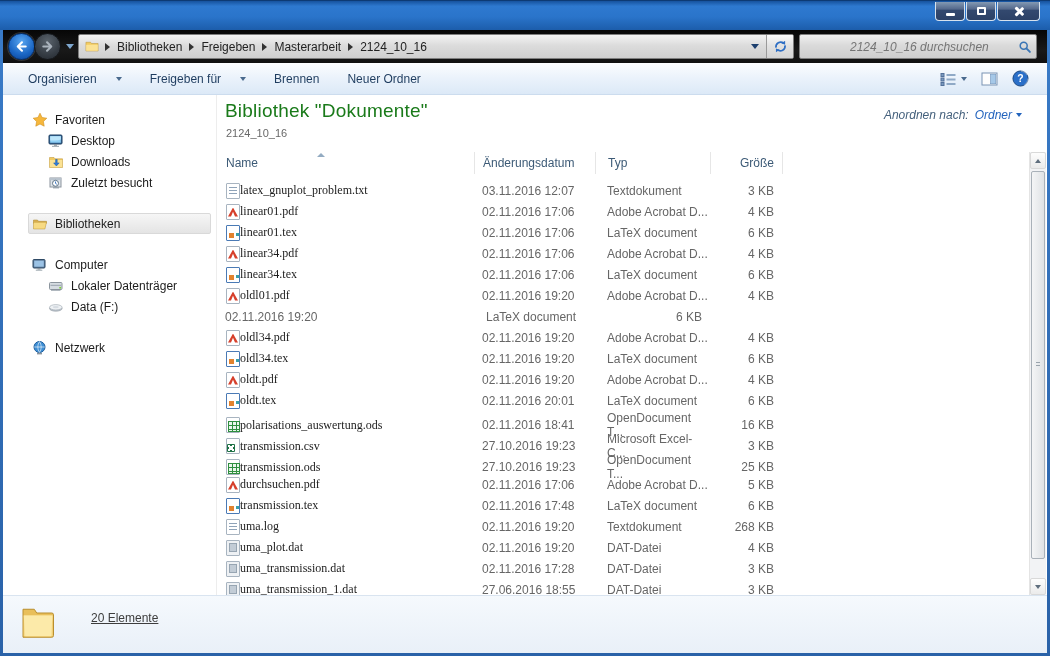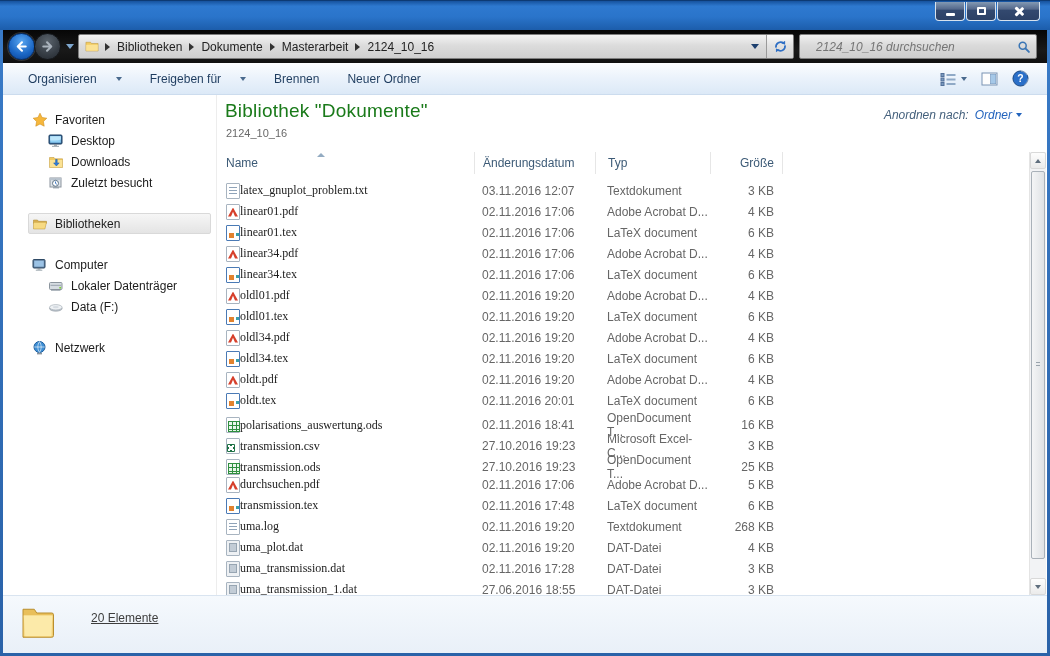--- a/index.html
+++ b/index.html
@@ -46,21 +46,21 @@
   .crumb-sep { width:0; height:0; margin:0 3px;
     border-top:4px solid transparent; border-bottom:4px solid transparent; border-left:5px solid #333; }
   .addr-drop { width:22px; display:flex; align-items:center; justify-content:center; }
   .addr-drop .tri { width:0;height:0;border-left:4px solid transparent;border-right:4px solid transparent;border-top:5px solid #1c3f6e; }
   .refresh-btn { width:27px; border-left:1px solid #9a9a9a; display:flex; align-items:center; justify-content:center;
     background:linear-gradient(180deg,#fbfbfb,#e2e2e2 45%,#d4d4d4); }
   .search-box { position:absolute; right:10px; top:4px; width:238px; height:25px;
     border:1px solid #7e7e7e; border-radius:2px; display:flex; align-items:center;
     background:linear-gradient(180deg,#f0f0f0,#dadada 45%,#cecece); }
   .search-box input { flex:1; border:none; outline:none; background:transparent;
-    font:italic 12px "Liberation Sans",sans-serif; color:#6e6e6e; padding:0 16px; }
+    font:italic 12px "Liberation Sans",sans-serif; color:#6e6e6e; padding:0 6px;margin-left:44px; }
   .search-box .mag { width:24px; display:flex; justify-content:center; }
 
   
   .toolbar { position:absolute; top:63px; left:3px; right:3px; height:32px;
     background:linear-gradient(180deg,#fbfdfe,#eaf2fb 50%,#dce9f7);
     border-bottom:1px solid #ccdcee; display:flex; align-items:center; }
   .tb-left { display:flex; align-items:center; padding-left:14px; gap:6px; }
   .tb-item { display:flex; align-items:center; gap:19px; padding:5px 11px; color:#1e3c5f; border-radius:3px; cursor:default; }
   .caret-dn { width:0; height:0; border-left:3.5px solid transparent; border-right:3.5px solid transparent; border-top:4px solid #4a6a8d; }
   .tb-right { margin-left:auto; display:flex; align-items:center; gap:14px; padding-right:18px; }
@@ -182,21 +182,21 @@
       <div class="crumbs" id="crumbs">
           <span style="display: flex; align-items: center; margin-right: 2px;">
             <svg width="16" height="15" viewBox="0 0 16 16">
               <path d="M1.5 3.5h5l1 1.3h7v8H1.5z" fill="#f2cb61" stroke="#b98f2f" stroke-width=".5"></path>
               <path d="M1.8 6h12.4v6.5H1.8z" fill="#fbe294"></path>
             </svg>
           </span>
           <span class="crumb-sep"></span>
           <span class="crumb">Bibliotheken</span>
           <span class="crumb-sep"></span>
-          <span class="crumb">Dokumente</span>
+          <span class="crumb">Freigeben</span>
           <span class="crumb-sep"></span>
           <span class="crumb">Masterarbeit</span>
           <span class="crumb-sep"></span>
           <span class="crumb">2124_10_16</span>
         </div>
       <div class="addr-drop">
           <span class="tri"></span>
         </div>
       <div class="refresh-btn">
         <svg width="15" height="15" viewBox="0 0 16 16">
@@ -460,26 +460,20 @@
                 <span class="pg"></span>
               </span>
               <span>oldl01.pdf</span>
             </div>
             <div class="c-date">02.11.2016 19:20</div>
             <div class="c-type">Adobe Acrobat D...</div>
             <div class="c-size">4 KB</div>
             <div></div>
           </div>
           <div class="row">
-            <div class="c-name">
-              <span class="fi fi-tex">
-                <span class="pg"></span>
-              </span>
-              <span>oldl01.tex</span>
-            </div>
             <div class="c-date">02.11.2016 19:20</div>
             <div class="c-type">LaTeX document</div>
             <div class="c-size">6 KB</div>
             <div></div>
           </div>
           <div class="row">
             <div class="c-name">
               <span class="fi fi-pdf">
                 <span class="pg"></span>
               </span>

